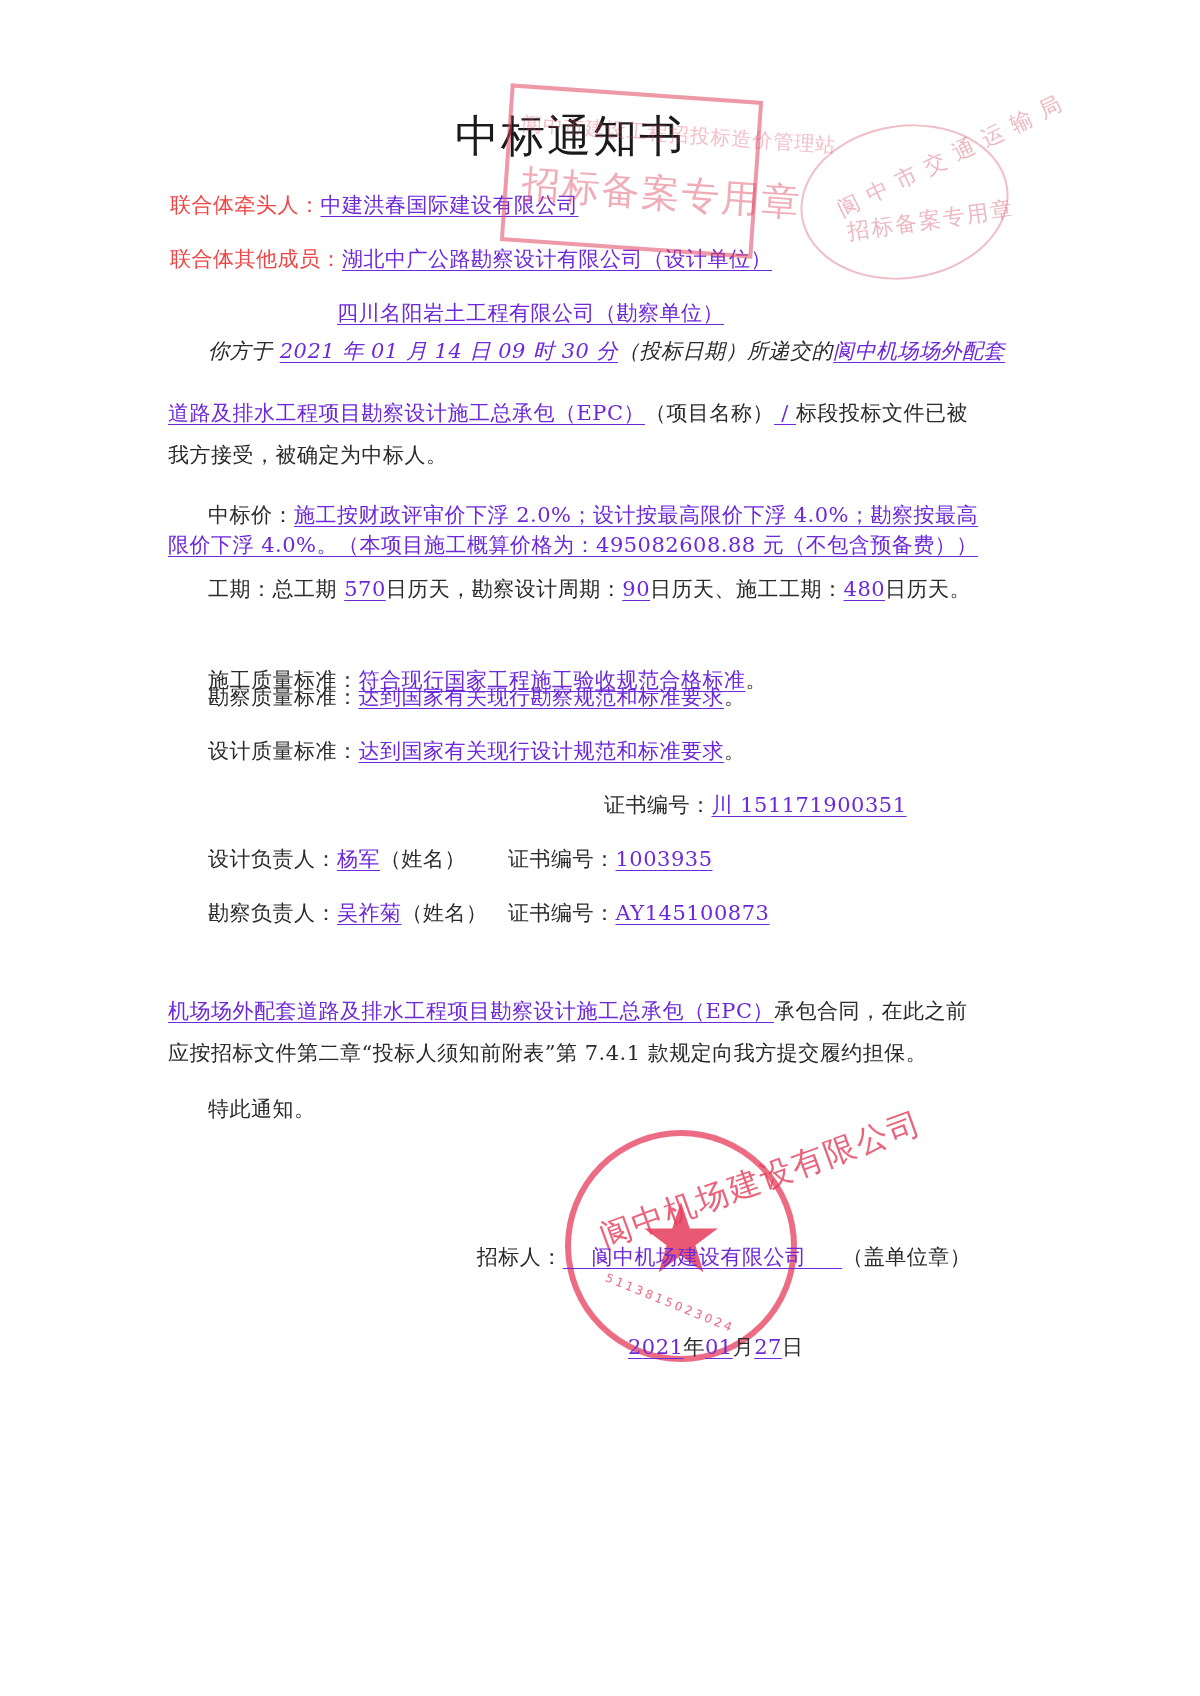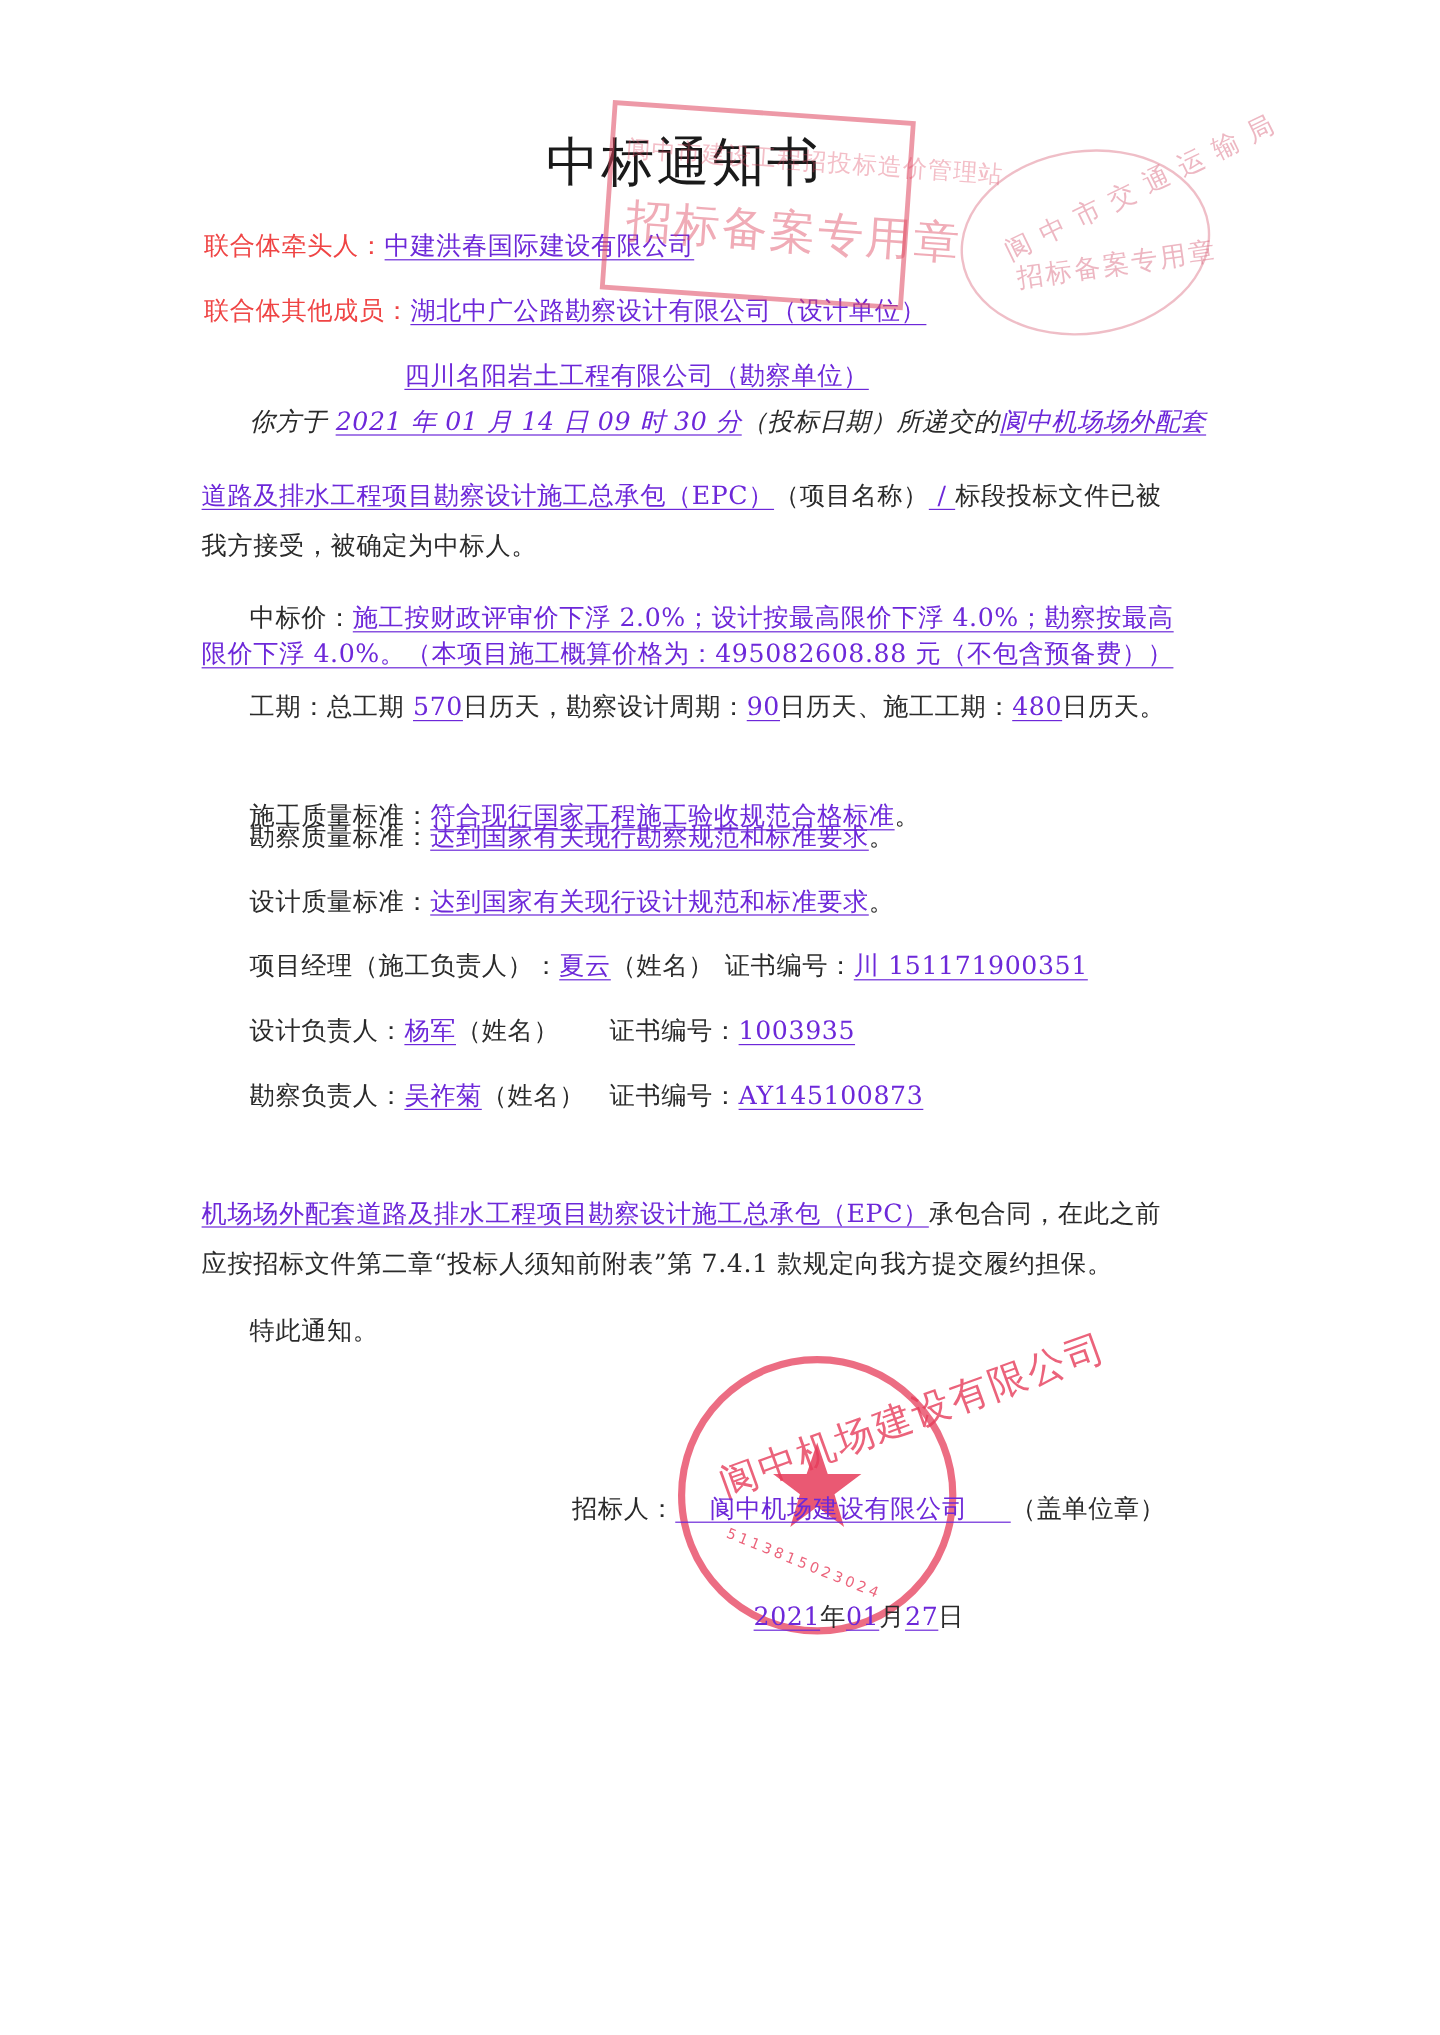--- a/index.html
+++ b/index.html
@@ -148,23 +148,20 @@
   <div class="line" style="left:208px; top:628px;margin-top:37px;">
     <span>施工质量标准：</span><span class="u">符合现行国家工程施工验收规范合格标准</span><span>。</span>
   </div>
   <div class="line" style="left:208px; top:682px;">
     <span>勘察质量标准：</span><span class="u">达到国家有关现行勘察规范和标准要求</span><span>。</span>
   </div>
   <div class="line" style="left:208px; top:736px;">
     <span>设计质量标准：</span><span class="u">达到国家有关现行设计规范和标准要求</span><span>。</span>
   </div>
 
-  <div class="line" style="left:208px; top:790px;">
-    <span>项目经理（施工负责人）：</span><span class="u">夏云</span><span>（姓名）</span>
-  </div>
   <div class="line" style="left:604px; top:790px;">
     <span>证书编号：</span><span class="u">川 151171900351</span>
   </div>
 
   <div class="line" style="left:208px; top:844px;">
     <span>设计负责人：</span><span class="u">杨军</span><span>（姓名）</span>
   </div>
   <div class="line" style="left:508px; top:844px;">
     <span>证书编号：</span><span class="u">1003935</span>
   </div>

